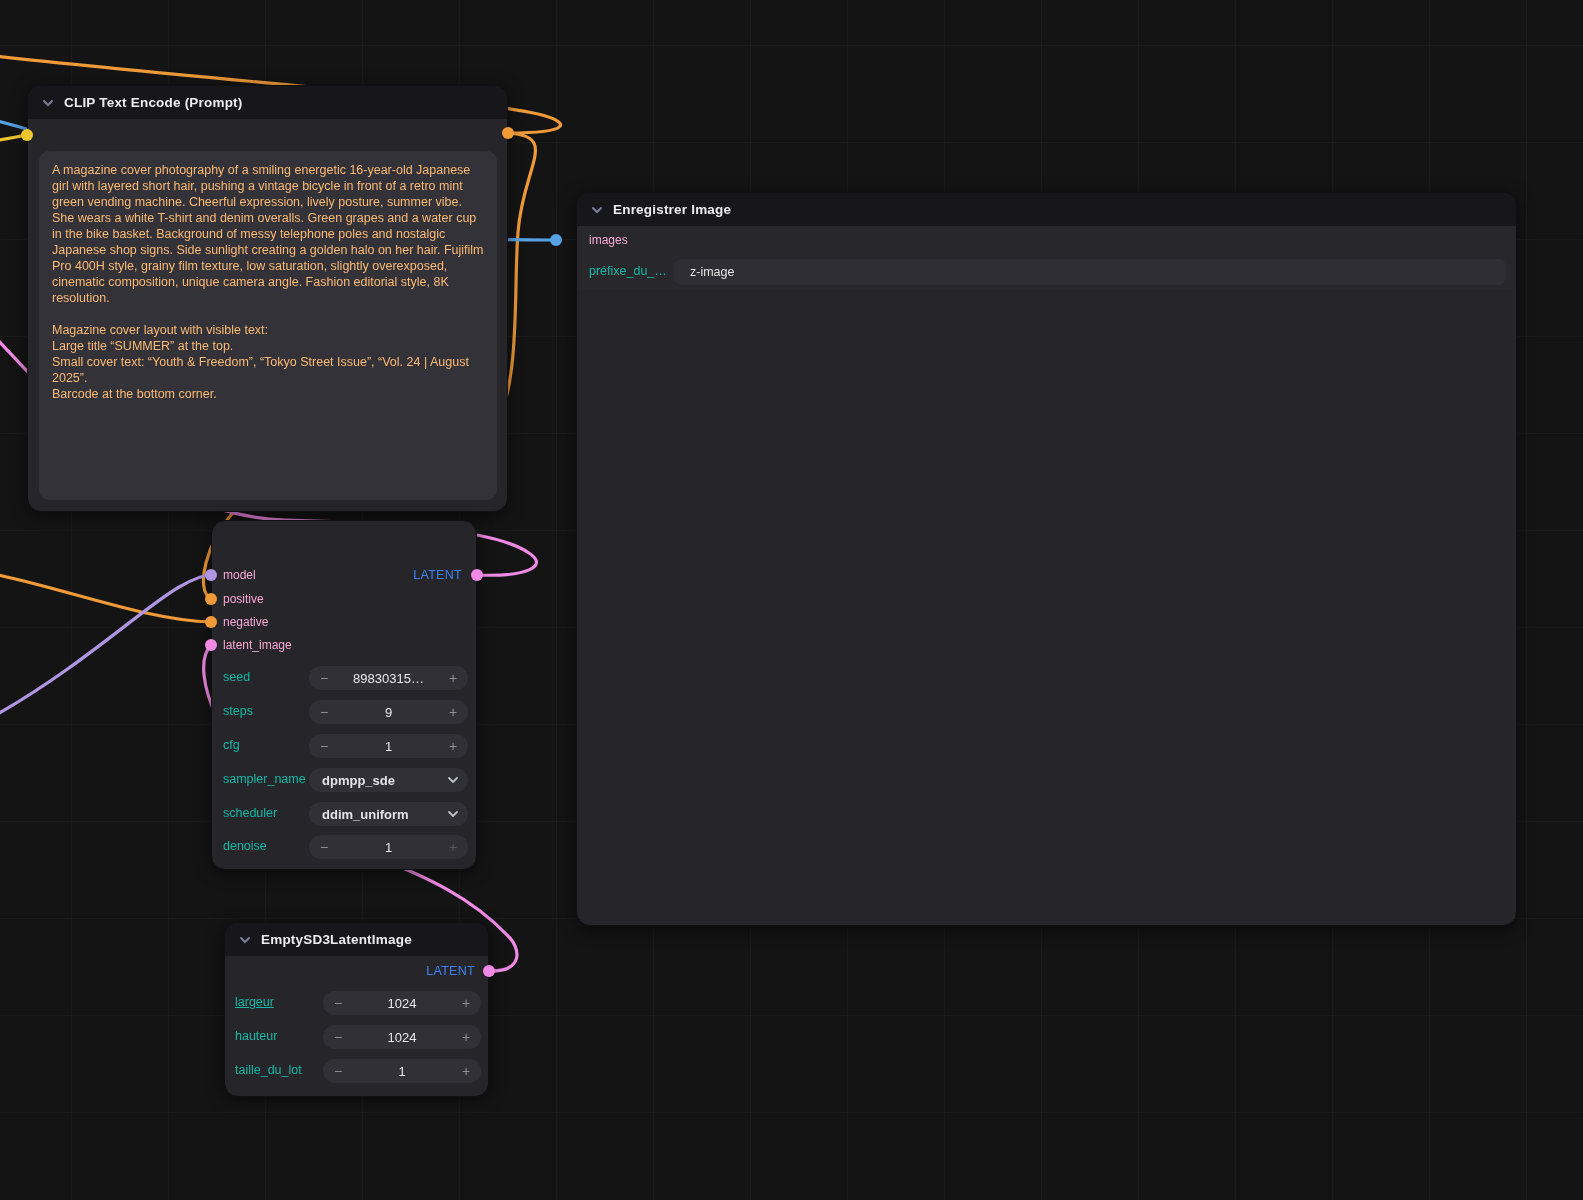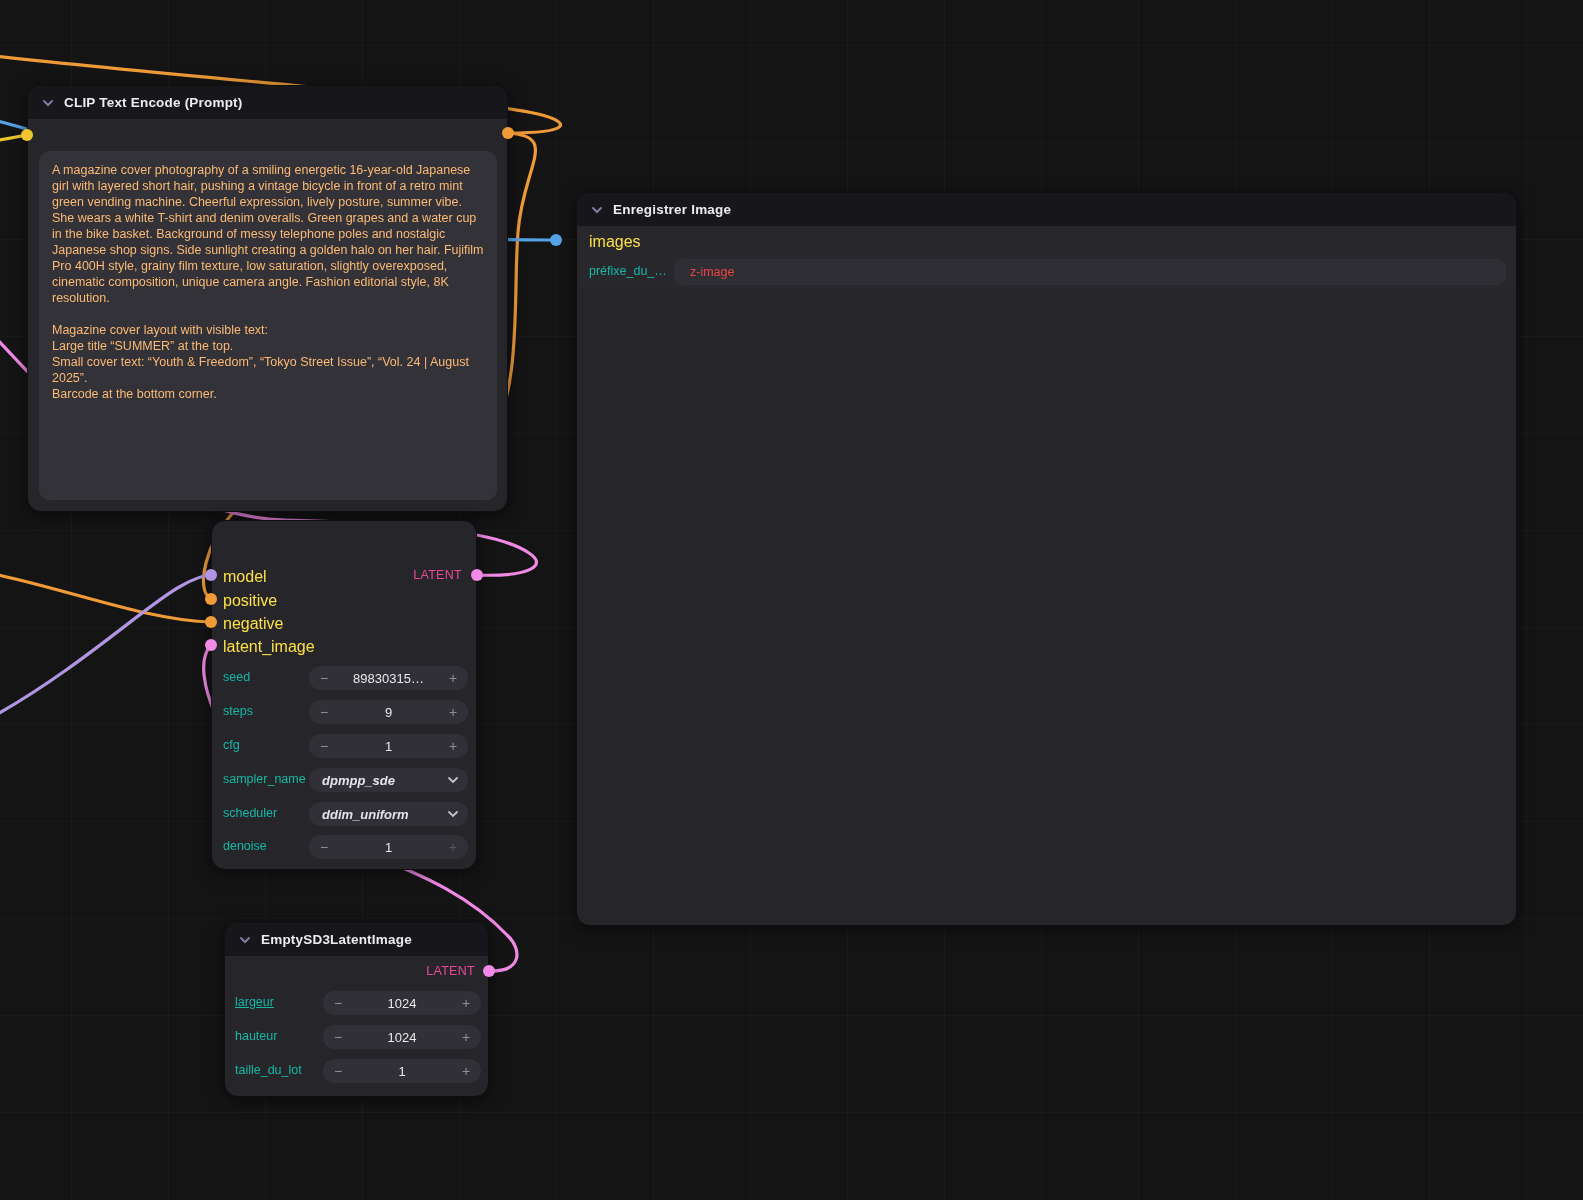--- a/index.html
+++ b/index.html
@@ -21,41 +21,41 @@
     box-shadow:0 3px 16px rgba(0,0,0,.55);
     box-sizing:border-box;
   }
   .node-header{
     position:absolute;left:0;top:0;right:0;height:33px;
     background:#17171b;border-radius:13px 13px 0 0;
     display:flex;align-items:center;gap:8px;padding:0 12px;box-sizing:border-box;
   }
   .node-title{color:#ececf1;font-size:13.5px;font-weight:700;letter-spacing:.2px;white-space:nowrap;}
   .collapse{width:16px;height:16px;display:flex;align-items:center;justify-content:center;cursor:pointer;flex:0 0 auto;}
-  .slot-label{position:absolute;font-size:16px;color:#fde047;white-space:nowrap;}
-  .out-label{position:absolute;font-size:12.5px;color:#ec4899;white-space:nowrap;text-align:right;}
+  .slot-label{position:absolute;font-size:12px;color:#f9a8d4;white-space:nowrap;}
+  .out-label{position:absolute;font-size:12.5px;color:#3b82f6;white-space:nowrap;text-align:right;}
   .textbox{
     position:absolute;background:#323238;border-radius:10px;
     color:#fdba74;font-size:12.5px;line-height:16px;
     padding:11px 13px;box-sizing:border-box;white-space:pre-wrap;overflow:hidden;
   }
   .pill{
     position:absolute;height:24px;background:#303036;border-radius:12px;
     display:flex;align-items:center;box-sizing:border-box;
   }
   .pill .sign{width:30px;text-align:center;color:#8f8f97;font-size:14px;line-height:24px;cursor:pointer;user-select:none;flex:0 0 auto;}
   .pill .sign.dim{color:#55555c;}
   .pill .val{flex:1;text-align:center;color:#e8e8ec;font-size:13px;cursor:text;overflow:hidden;white-space:nowrap;}
-  .pill.combo{cursor:pointer;font-style:italic;}
+  .pill.combo{cursor:pointer;}
   .pill.combo .val{text-align:left;padding-left:13px;font-weight:600;color:#e3e3e9;}
   .pill.combo .carat{width:30px;display:flex;justify-content:center;flex:0 0 auto;}
   .wlabel{position:absolute;font-size:12.5px;color:#14b8a6;white-space:nowrap;}
   .text-input{
     position:absolute;background:#2e2e34;border:none;border-radius:8px;
-    color:#ef4444;font-size:12.5px;padding:0 16px;box-sizing:border-box;outline:none;
+    color:#e5e5e5;font-size:12.5px;padding:0 16px;box-sizing:border-box;outline:none;
   }
   .band{position:absolute;left:1px;right:1px;top:33px;height:63px;background:rgba(255,255,255,0.012);}
 </style>
 </head>
 <body>
 
 <div class="canvas">
 
   <svg class="layer" width="1583" height="1200">
     <path d="M -6 56 C 210 80 470 98 538 114 C 571 122 573 133 508 133" fill="none" stroke-width="3.2" stroke="#f09b38"></path>

